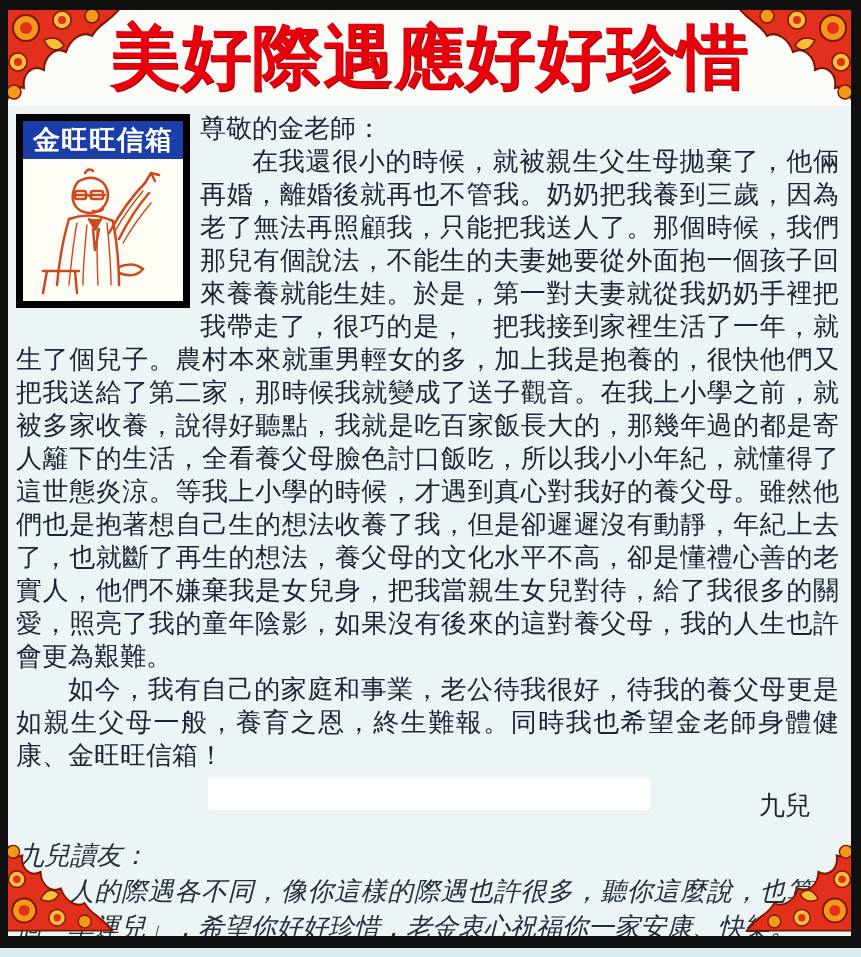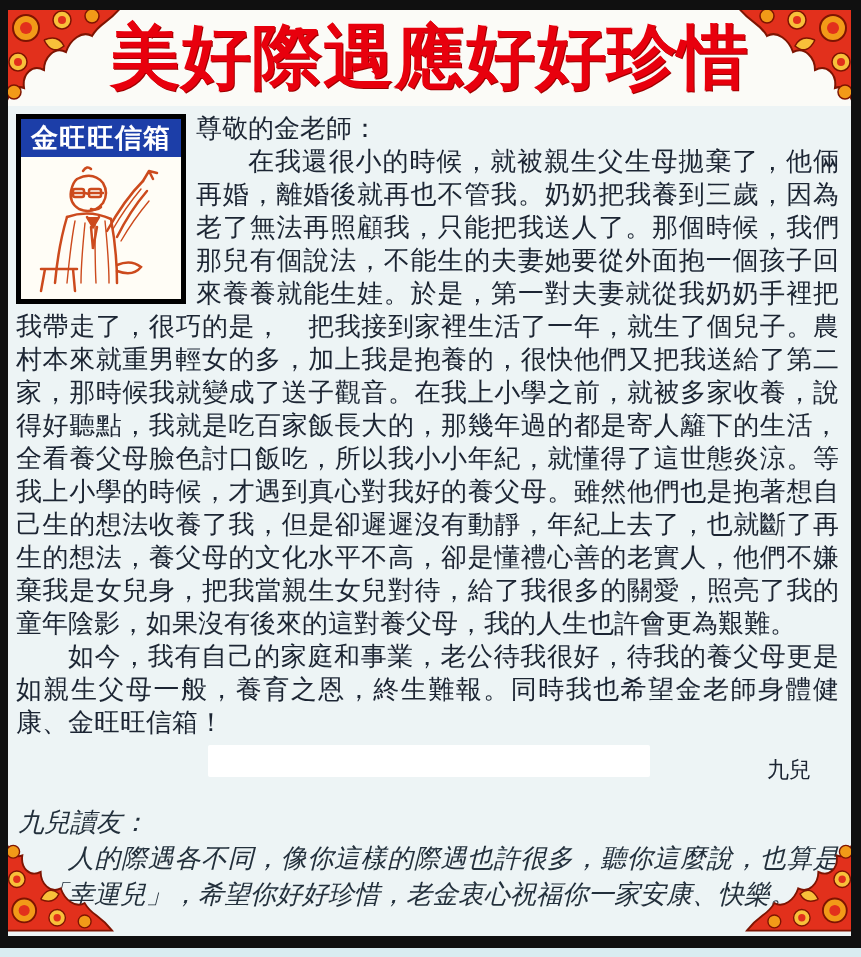--- a/index.html
+++ b/index.html
@@ -12,31 +12,31 @@
   .page-title{position:absolute;left:0;right:0;top:2px;text-align:center;
     font-size:70px;font-weight:900;color:#e8000d;letter-spacing:1px;line-height:92px;
     text-shadow:1px 1px 0 #9d0000;}
   .ornament{position:absolute;pointer-events:none;}
   .orn-tl{left:-4px;top:-4px;}
   .orn-tr{right:-4px;top:-4px;transform:scaleX(-1);}
   .orn-bl{left:-4px;bottom:-6px;transform:scaleY(-1);}
   .orn-br{right:-4px;bottom:-6px;transform:scale(-1,-1);}
   
   .content{padding:6px 12px 0 8px;}
-  .mailbox-box{float:left;width:160px;margin:2px 10px 4px 0;border:5px solid #000000;background:#fffdf6;}
+  .mailbox-box{float:left;width:160px;margin:2px 10px 4px 0;border:7px solid #000000;background:#fffdf6;}
   .mailbox-header{background:#1c3ea8;color:#ffffff;text-align:center;font-weight:bold;
     font-size:27px;line-height:38px;font-family:"Liberation Sans","DejaVu Sans",sans-serif;letter-spacing:1px;}
   .mailbox-art{height:142px;background:#fffdf6;}
   .letter{font-size:26px;line-height:33px;color:#1c2533;text-align:justify;}
   .letter .salutation{text-indent:0;}
   .letter p{margin:0;text-indent:2em;}
   
   .signoff{position:relative;height:62px;clear:none;}
   .redact{position:absolute;left:192px;top:6px;width:442px;height:32px;background:#ffffff;border-radius:2px;}
-  .letter-sig{position:absolute;right:28px;top:16px;font-size:22px;color:#1c2533;}
+  .letter-sig{position:absolute;right:28px;top:16px;font-size:26px;color:#1c2533;}
   
   .reply{font-size:26px;line-height:36px;color:#23303c;font-style:italic;}
   .reply-heading{text-indent:0;margin:4px 0 0 2px;}
   .reply p{margin:0;text-indent:2em;text-align:justify;}
   .bottom-strip{position:absolute;left:0;bottom:0;width:861px;height:9px;background:#d9ecf1;}
 </style>
 </head>
 <body>
 
 <div class="page">

